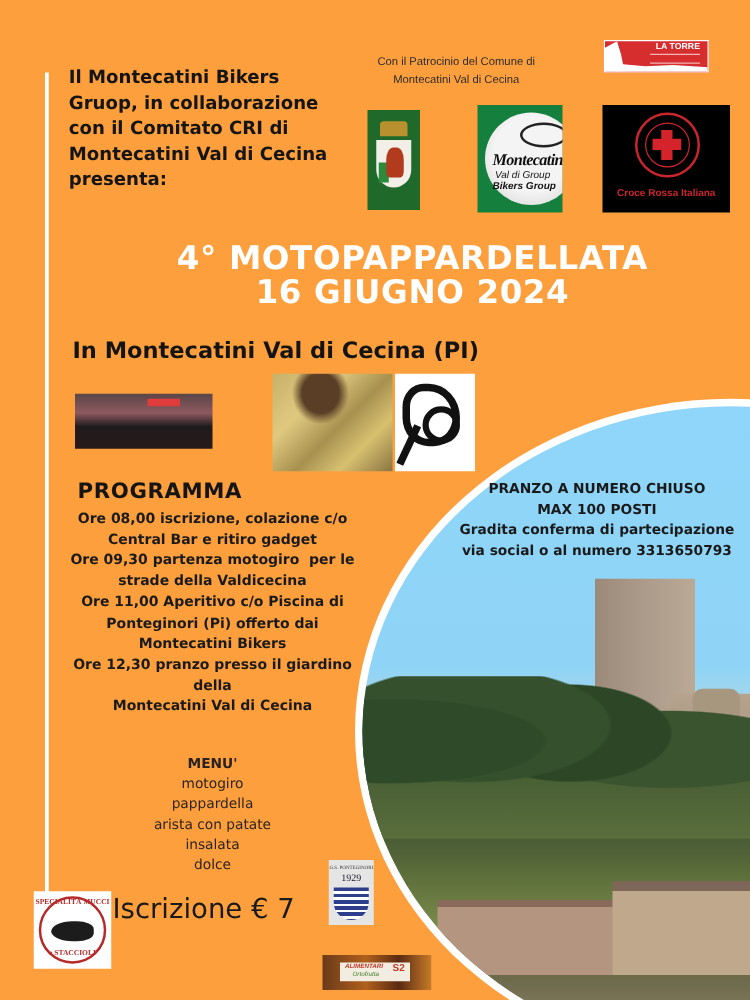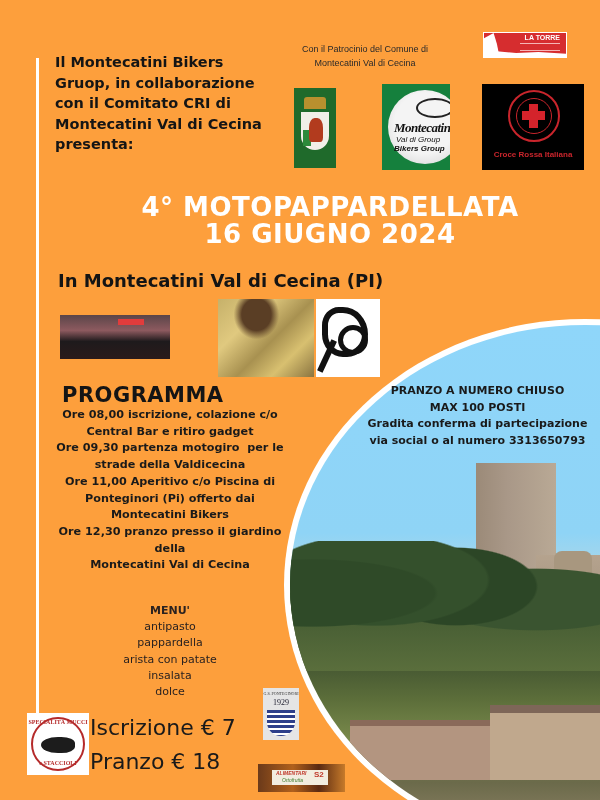--- a/index.html
+++ b/index.html
@@ -33,21 +33,21 @@
     .cri .cri-label { position: absolute; left: 0; width: 102px; top: 66px; text-align: center; font-size: 8px; font-weight: bold; color: #c9252c; font-family: "Liberation Sans", sans-serif; }
     .title { left: 60px; top: 194px; width: 540px; text-align: center; color: #fff; font-weight: bold; font-family: "DejaVu Sans", sans-serif; font-size: 26px; line-height: 27px; letter-spacing: 0.5px; }
     .location { left: 58px; top: 270px; font-weight: bold; font-size: 18px; color: #141414; }
     .photo-bar { left: 60px; top: 315px; width: 110px; height: 44px; background: linear-gradient(180deg, #5a4548 0%, #8d5a5f 35%, #1e1a1c 60%, #2a1a1a 100%); }
     .photo-bar .neon { position: absolute; left: 58px; top: 4px; width: 26px; height: 6px; background: #e13c3c; }
     .photo-pasta { left: 218px; top: 299px; width: 96px; height: 78px; background: radial-gradient(ellipse at 40% 20%, #5a3e25 0 18%, transparent 28%), linear-gradient(135deg, #c6b16a 0%, #e0c97f 30%, #a89150 55%, #d8c070 75%, #8a7440 100%); }
     .photo-moto { left: 316px; top: 299px; width: 64px; height: 78px; background: #fff; }
     .photo-moto .m1 { position: absolute; left: 6px; top: 8px; width: 46px; height: 50px; border: 6px solid #111; border-radius: 40% 60% 50% 50%; box-sizing: border-box; }
     .photo-moto .m2 { position: absolute; left: 22px; top: 26px; width: 30px; height: 30px; border: 5px solid #111; border-radius: 50%; box-sizing: border-box; }
     .photo-moto .m3 { position: absolute; left: 8px; top: 40px; width: 6px; height: 34px; background: #111; transform: rotate(25deg); }
-    .programma-title { left: 62px; top: 383px; font-weight: bold; font-size: 21px; letter-spacing: 0.5px; color: #151515; font-family: "DejaVu Sans", sans-serif; text-align: right; }
+    .programma-title { left: 62px; top: 383px; font-weight: bold; font-size: 17px; letter-spacing: 0.5px; color: #151515; font-family: "DejaVu Sans", sans-serif; text-align: right; }
     .programma { left: 40px; top: 407px; width: 260px; text-align: center; font-weight: bold; font-size: 11.2px; line-height: 16.7px; color: #1a1a1a; font-family: "DejaVu Sans", sans-serif; }
     .menu { left: 80px; top: 603px; width: 180px; text-align: center; font-size: 11px; line-height: 16.2px; color: #2a2220; font-family: "DejaVu Sans", sans-serif; }
     .menu .menu-title { font-weight: bold; }
     .ellipse-white { left: 284px; top: 319px; width: 602px; height: 532px; border-radius: 50%; background: #fff; }
     .ellipse-photo { left: 290px; top: 325px; width: 590px; height: 520px; border-radius: 50%; overflow: hidden; background: linear-gradient(180deg, #8fd6fa 0%, #8fd4f6 40%, #a6d6ea 46%, #7c8f6a 52%, #3a4c2e 62%, #5c6e3a 72%, #7a8a4c 80%, #6b6a4a 88%, #9a8a70 100%); }
     .ellipse-photo .castle-tower { position: absolute; left: 186px; top: 138px; width: 80px; height: 120px; background: linear-gradient(90deg, #9b8a78 0%, #a99888 40%, #b9a995 100%); }
     .ellipse-photo .castle-body { position: absolute; left: 246px; top: 230px; width: 140px; height: 80px; background: linear-gradient(180deg, #b5a38e, #9e8c78); }
     .ellipse-photo .castle-round { position: absolute; left: 264px; top: 226px; width: 38px; height: 76px; background: #a8977f; border-radius: 8px 8px 0 0; }
     .ellipse-photo .trees { position: absolute; left: -10px; top: 216px; width: 320px; height: 130px; background: radial-gradient(ellipse at 10% 40%, #2f4a28 0 30%, transparent 31%), radial-gradient(ellipse at 30% 30%, #34502c 0 35%, transparent 36%), radial-gradient(ellipse at 55% 35%, #2c4626 0 32%, transparent 33%), radial-gradient(ellipse at 80% 45%, #3a5430 0 30%, transparent 31%), linear-gradient(180deg, transparent 0 40%, #3e5630 40%, #5a6e3c 100%); }
     .ellipse-photo .houses { position: absolute; left: 60px; top: 395px; width: 260px; height: 60px; background: linear-gradient(180deg, #8a6a5a 0 10%, #b39580 10% 100%); }
@@ -160,37 +160,36 @@
   <div>Ore 11,00 Aperitivo c/o Piscina di</div>
   <div>Ponteginori (Pi) offerto dai</div>
   <div>Montecatini Bikers</div>
   <div>Ore 12,30 pranzo presso il giardino</div>
   <div>della</div>
   <div>Montecatini Val di Cecina</div>
 </div>
 
 <div class="abs menu">
   <div class="menu-title">MENU'</div>
-  <div>antipasto</div>
+  <div>motogiro</div>
   <div>pappardella</div>
   <div>arista con patate</div>
   <div>insalata</div>
   <div>dolce</div>
 </div>
 
 <div class="abs logo-box mucci">
   <div class="ring"></div>
   <div class="mt">SPECIALITÀ MUCCI</div>
   <div class="boar"></div>
   <div class="mb">e STACCIOLI</div>
 </div>
 
 <div class="abs prices">
   <div>Iscrizione € 7</div>
-  <div>Pranzo € 18</div>
 </div>
 
 <div class="abs logo-box gs">
   <div class="gs-name">G.S. PONTEGINORI</div>
   <div class="gs-year">1929</div>
   <div class="gs-shield"></div>
 </div>
 
 <div class="abs logo-box alimentari">
   <div class="al-label"></div>

